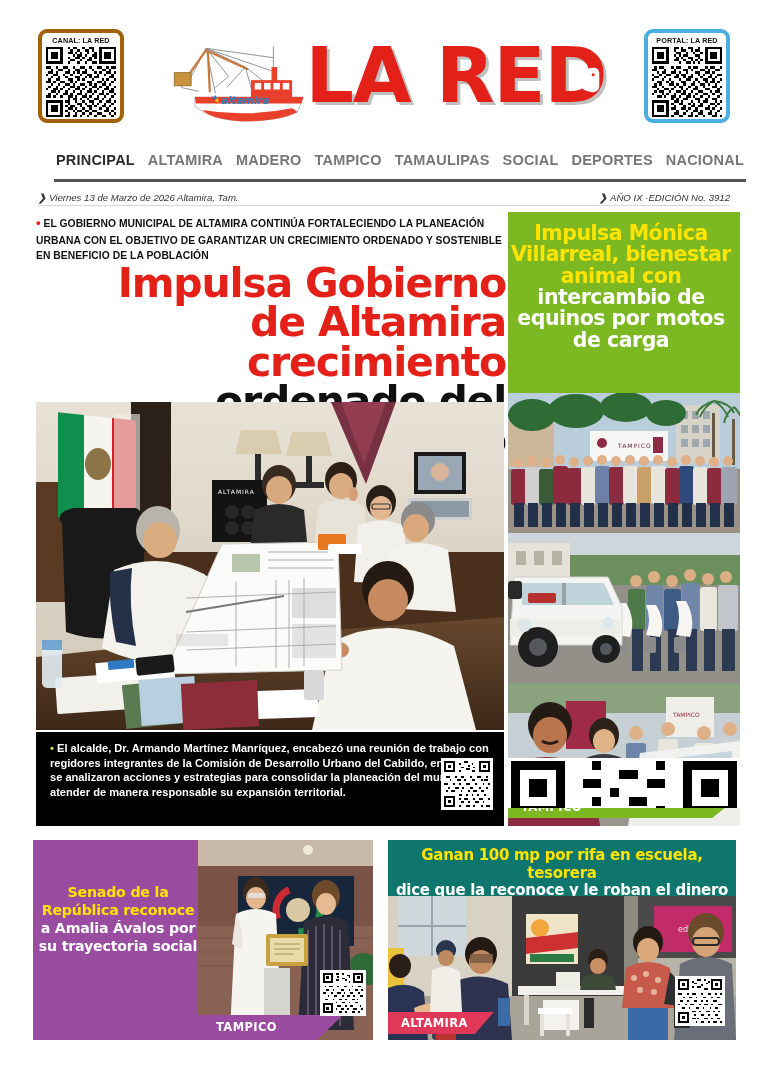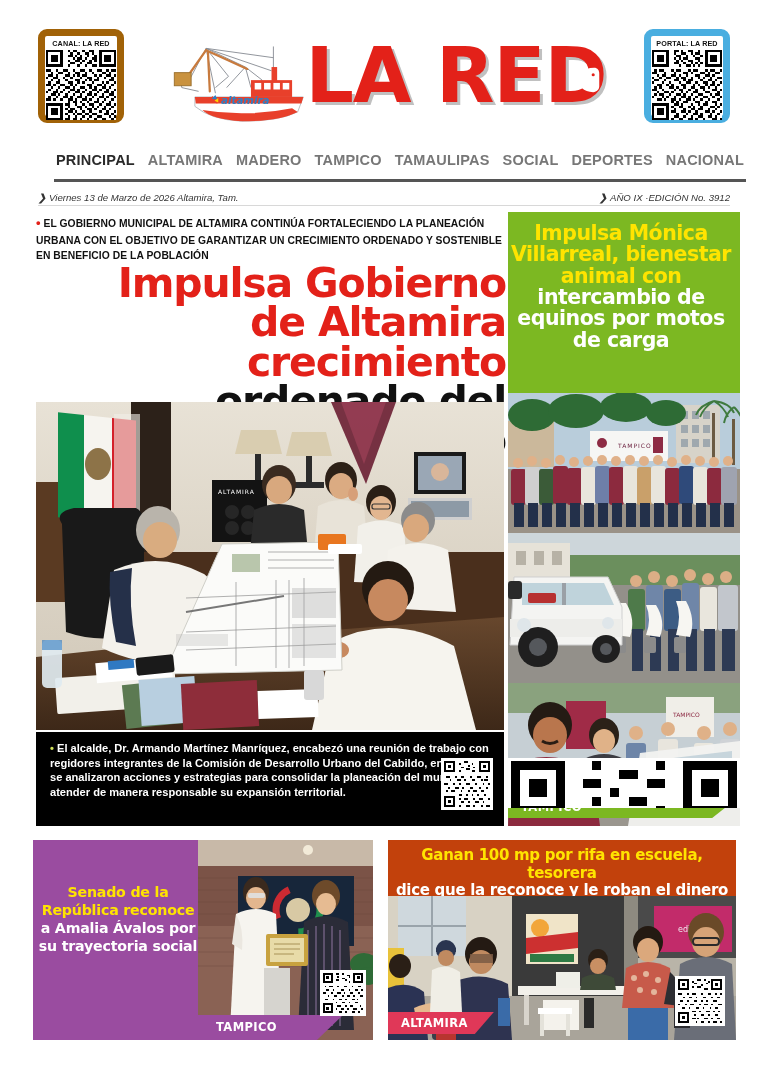--- a/index.html
+++ b/index.html
@@ -11,21 +11,21 @@
   }
   .page { position: relative; width: 768px; height: 1068px; background: #fff; }
 
   
   .masthead {
     position: absolute; left: 0; top: 0; width: 768px; height: 152px;
     display: flex; align-items: center; justify-content: space-between;
     padding: 0 38px;
   }
   .qr-box {
-    width: 86px; height: 94px; border: 7px solid #a16207; border-radius: 9px;
+    width: 86px; height: 94px; border: 4px solid #a16207; border-radius: 9px;
     background: #fff; padding: 3px 4px; display: flex; flex-direction: column; align-items: center;
     flex: none;
   }
   .qr-box.blue { border-color: #4aaee0; align-items: center; }
   .qr-label { font-size: 7.2px; font-weight: bold; color: #111; letter-spacing: .1px; margin-bottom: 2px; white-space: nowrap; }
   .qr-img { width: 70px; height: 70px; flex: none; }
 
   .logo-wrap { position: relative; display: flex; align-items: center; height: 120px; flex: 1; justify-content: center; }
   .boat { width: 150px; height: 86px; margin-right: -8px; margin-top: 12px; flex: none; }
   .logo-text { display: flex; flex-direction: column; align-items: center; margin-left: 2px; }
@@ -125,21 +125,21 @@
     font-family: "DejaVu Sans", sans-serif; font-weight: 900;
     font-size: 14.2px; line-height: 1.26; letter-spacing: -.2px;
   }
   .purple-text .y { color: #ffe400; }
   .purple-text .w { color: #fff; }
   .purple-photo { position: absolute; left: 165px; top: 0; width: 175px; height: 200px; overflow: hidden; }
   .tag.purple { left: 165px; bottom: 0; background: #9a4ca0; padding: 5px 30px 6px 18px; clip-path: polygon(0 0, 100% 0, 82% 100%, 0 100%); width: 145px; }
   .purple-qr { position: absolute; right: 7px; bottom: 24px; width: 46px; height: 46px; background: #fff; padding: 3px; }
 
   
-  .red-box { position: absolute; left: 388px; top: 840px; width: 348px; height: 200px; background: #c2410c; overflow: hidden; }
+  .red-box { position: absolute; left: 388px; top: 840px; width: 348px; height: 200px; background: #0f766e; overflow: hidden; }
   .red-head {
     padding: 7px 4px 7px 4px; text-align: center;
     font-family: "DejaVu Sans", sans-serif; font-weight: 900;
     font-size: 15px; line-height: 1.18; letter-spacing: -.3px;
   }
   .red-head .y { color: #ffe400; display: block; }
   .red-head .w { color: #fff; display: block; }
   .red-photo { position: absolute; left: 0; top: 56px; width: 348px; height: 144px; overflow: hidden; }
   .tag.red { left: 0; bottom: 6px; background: #e03858; clip-path: polygon(0 0, 100% 0, 82% 100%, 0 100%); padding: 4px 26px 4px 13px; }
   .red-qr { position: absolute; right: 11px; bottom: 14px; width: 50px; height: 50px; background: #fff; padding: 3px; }

